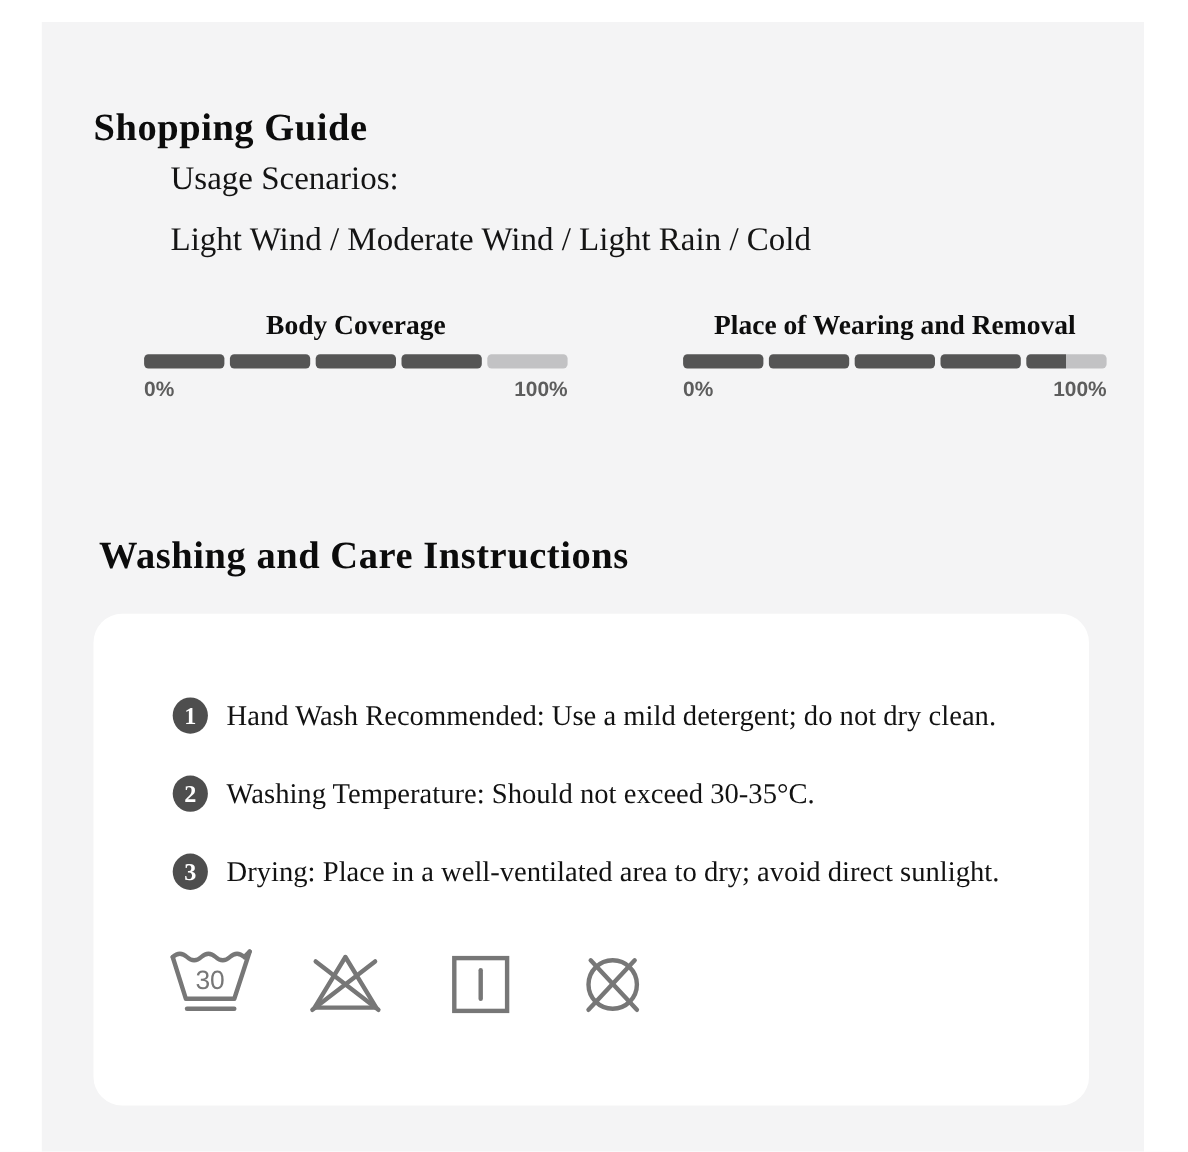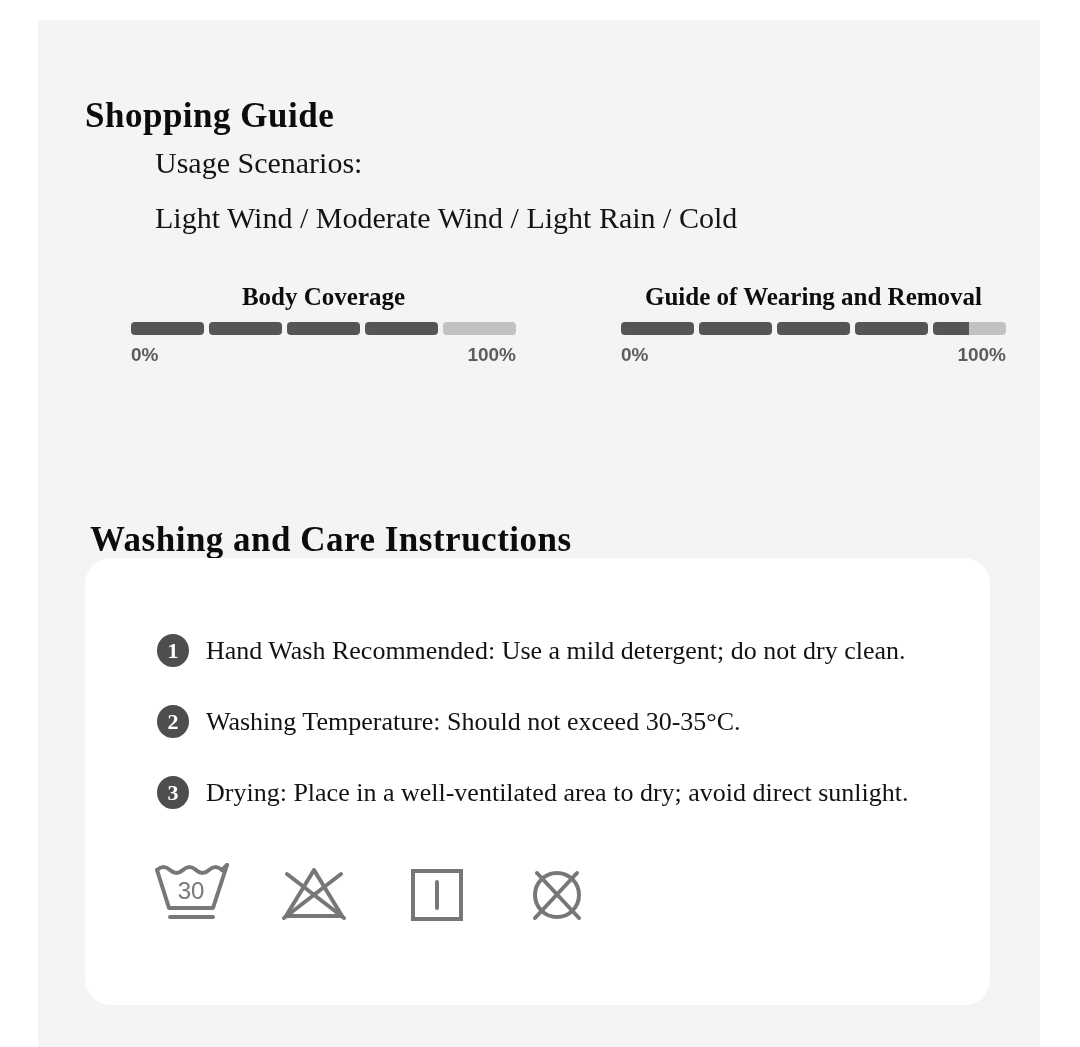--- a/index.html
+++ b/index.html
@@ -16,21 +16,21 @@
   .section-title {
     position: absolute;
     font-family: "Liberation Serif", serif;
     font-weight: bold;
     font-size: 35px;
     color: #0c0c0c;
     letter-spacing: 0.5px;
     white-space: nowrap;
   }
   #shopping-title { left: 47px; top: 52px; margin-top: 24px; }
-  #care-title     { left: 52px; top: 465px; margin-top: 35px; }
+  #care-title     { left: 52px; top: 465px; }
 
   .usage-line {
     position: absolute;
     left: 117px;
     font-size: 30px;
     color: #141414;
     white-space: nowrap;
   }
   #usage-label { top: 126px; }
   #usage-value { top: 181px; }
@@ -138,21 +138,21 @@
         <div class="seg" style="background: rgb(85, 85, 85);"></div>
         <div class="seg" style="background: rgb(194, 194, 196);"></div>
       </div>
     <div class="rating-scale">
       <span>0%</span>
       <span>100%</span>
     </div>
   </div>
 
   <div class="rating-block" id="rating-1">
-    <div class="rating-title">Guide of Wearing and Removal</div>
+    <div class="rating-title">Place of Wearing and Removal</div>
     <div class="rating-bar">
         <div class="seg" style="background: rgb(85, 85, 85);"></div>
         <div class="seg" style="background: rgb(85, 85, 85);"></div>
         <div class="seg" style="background: rgb(85, 85, 85);"></div>
         <div class="seg" style="background: rgb(85, 85, 85);"></div>
         <div class="seg" style="background: linear-gradient(90deg, rgb(85, 85, 85) 50%, rgb(194, 194, 196) 50%);"></div>
       </div>
     <div class="rating-scale">
       <span>0%</span>
       <span>100%</span>

